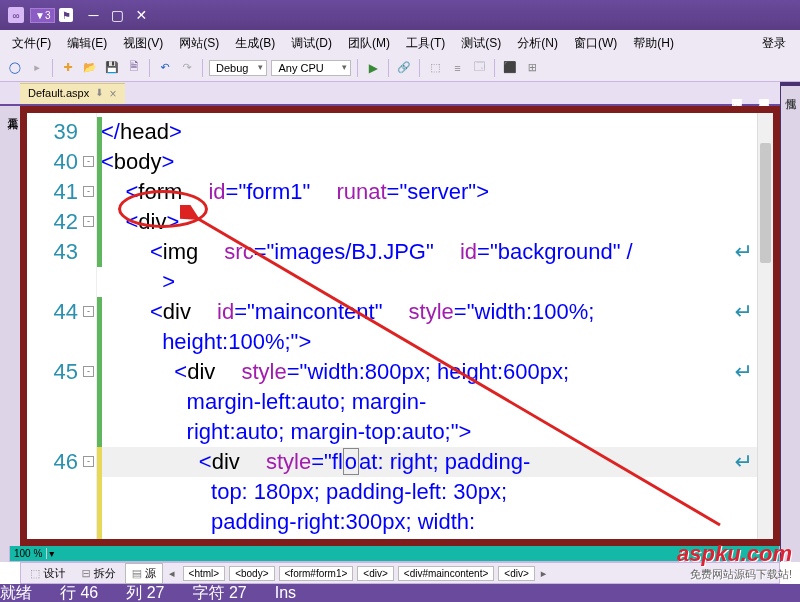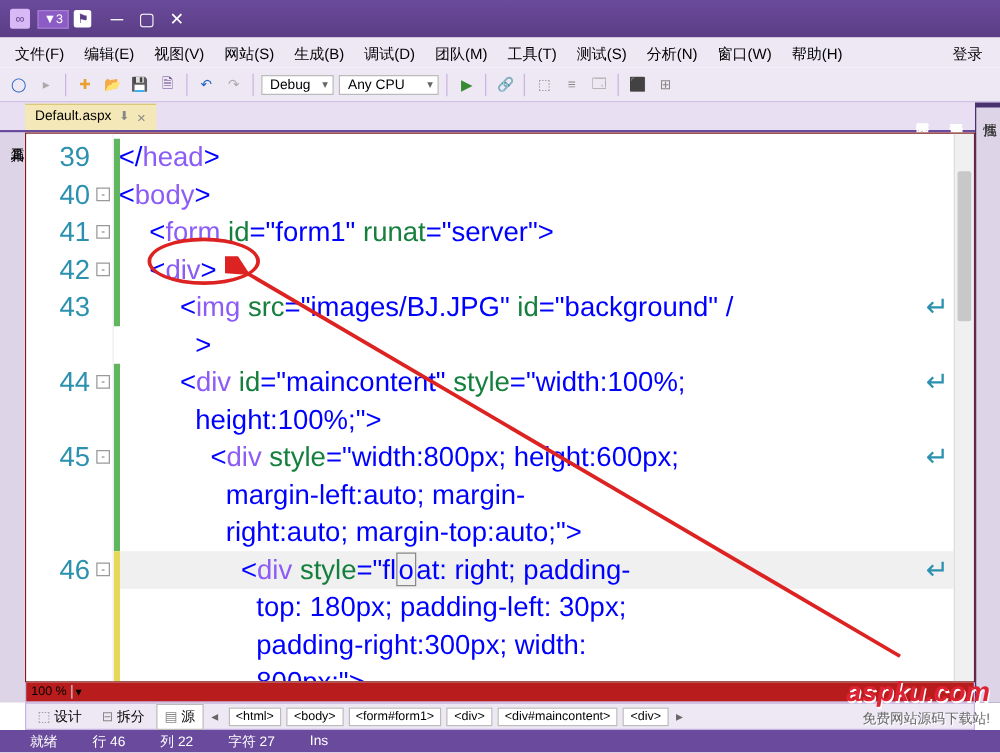--- a/index.html
+++ b/index.html
@@ -21,44 +21,44 @@
 .toolbar .combo::after { content:"▾"; position:absolute; right:4px; font-size:9px; color:#666; }
 .toolbar .play { color:#388a34; font-size:12px; }
 .tabstrip { height:24px; background:#e8e0f2; display:flex; align-items:flex-end; padding-left:20px; border-bottom:2px solid #6a4a9c; position:relative; }
 .tab { background:#f5e8b8; padding:3px 8px; font-size:11px; display:flex; gap:6px; border-top:1px solid #d8c878; }
 .tab .pin { color:#888; font-size:10px; }
 .tab .close { color:#888; font-size:12px; cursor:pointer; }
 .side-left { position:absolute; left:0; top:106px; width:20px; bottom:40px; background:#ddd4e8; writing-mode:vertical-rl; font-size:11px; padding-top:4px; text-align:left; }
 .side-right { position:absolute; right:0; top:82px; width:20px; bottom:40px; background:#4a3270; color:#fff; writing-mode:vertical-rl; font-size:11px; display:flex; flex-direction:column; gap:8px; padding-top:4px; }
 .side-right span { padding:4px 2px; }
 .side-right .active { background:#ddd4e8; color:#333; }
-.editor { position:absolute; left:20px; right:20px; top:106px; bottom:56px; background:#fff; display:flex; border:1px solid #7f1d1d; overflow:hidden; }
+.editor { position:absolute; left:20px; right:20px; top:106px; bottom:56px; background:#fff; display:flex; border:7px solid #7f1d1d; overflow:hidden; }
 .gutter { width:70px; background:#fff; border-right:1px solid #eee; font-family:Consolas,monospace; font-size:22px; color:#2b91af; text-align:right; padding-right:18px; padding-top:4px; line-height:30px; position:relative; }
 .gutter .fold { position:absolute; right:2px; width:11px; height:11px; border:1px solid #999; font-size:9px; line-height:9px; text-align:center; color:#666; background:#fff; cursor:pointer; }
 .code { flex:1; font-family:Consolas,monospace; font-size:22px; line-height:30px; padding:4px 0 4px 4px; position:relative; white-space:pre; overflow:hidden; }
 .code .bracket { color:#00f; }
-.code .tag { color:#8b5cf6;text-align:right; }
-.code .attr { color:#15803d; }
+.code .tag { color:#000000;text-align:right; }
+.code .attr { color:#a21caf;margin-left:20px; }
 .code .val { color:#00f; }
 .code .punct { color:#00f; }
 .code .wrap-arrow { color:#2b91af; position:absolute; right:4px; }
 .change-bar { position:absolute; left:0; width:5px; background:#5fb65f; }
 .yellow-bar { position:absolute; left:0; width:5px; background:#e8d858; }
 .editor .vscroll { width:16px; background:#f0f0f0; border-left:1px solid #ddd; position:relative; }
 .editor .vscroll .thumb { position:absolute; left:2px; right:2px; top:30px; height:120px; background:#c8c8c8; border-radius:2px; }
-.zoom-bar { position:absolute; left:20px; right:20px; bottom:40px; height:16px; background:#b91c1c; border:1px solid #c8b5e0; border-top:none; display:flex; align-items:center; font-size:10px; }
+.zoom-bar { position:absolute; left:9px; right:20px; bottom:40px; height:16px; background:#14b8a6; border:1px solid #c8b5e0; border-top:none; display:flex; align-items:center; font-size:10px; }
 .zoom-bar .zoom { padding:0 4px; border-right:1px solid #ccc; }
 .zoom-bar .hscroll { flex:1; position:relative; }
 .zoom-bar .hscroll .thumb { position:absolute; top:2px; bottom:2px; left:10px; width:400px; background:#c8c8c8; }
 .bottom-tabs { position:absolute; left:20px; right:20px; bottom:18px; height:22px; background:#eee8f5; border:1px solid #c8b5e0; display:flex; align-items:center; font-size:11px; padding:0 2px; gap:2px; }
 .bottom-tabs .btab { padding:2px 6px; border:1px solid transparent; display:flex; align-items:center; gap:3px; cursor:pointer; }
 .bottom-tabs .btab.active { background:#fff; border-color:#bbb; }
 .bottom-tabs .crumb { border:1px solid #bbb; background:#fff; padding:1px 5px; font-size:10px; margin-left:2px; cursor:pointer;text-align:right; }
 .bottom-tabs .nav { padding:0 4px; color:#666; cursor:pointer; }
-.statusbar { position:absolute; left:0; right:0; bottom:0; height:18px; background:#6a4a9c; color:#fff; display:flex; align-items:center; font-size:11px; padding:0 24px; gap:28px; }
+.statusbar { position:absolute; left:0; right:0; bottom:0; height:18px; background:#6a4a9c; color:#fff; display:flex; align-items:center; font-size:16px; padding:0 0; gap:28px; }
 .watermark { position:absolute; right:8px; bottom:20px; color:#d23; font-size:22px; font-weight:bold; font-style:italic; text-shadow:1px 1px 0 #fff; }
 .watermark .sub { font-size:11px; color:#666; font-weight:normal; font-style:normal; display:block; text-align:right; }
 .annot { position:absolute; pointer-events:none; z-index:50; }
 .circle { left:118px; top:190px; width:90px; height:38px; border:3px solid #d22; border-radius:50%; }
 svg.arrow { left:180px; top:205px; width:560px; height:330px; }
 </style>
 </head>
 <body>
 
 <div class="titlebar">
@@ -185,21 +185,21 @@
   <span class="crumb">&lt;form#form1&gt;</span>
   <span class="crumb">&lt;div&gt;</span>
   <span class="crumb">&lt;div#maincontent&gt;</span>
   <span class="crumb">&lt;div&gt;</span>
   <span class="nav">▸</span>
 </div>
 
 <div class="statusbar">
   <span>就绪</span>
   <span>行 46</span>
-  <span>列 22</span>
+  <span>列 27</span>
   <span>字符 27</span>
   <span>Ins</span>
 </div>
 
 <div class="annot circle"></div>
 <svg class="annot arrow">
   <defs>
       <marker id="ah" markerWidth="10" markerHeight="10" refX="2" refY="5" orient="auto">
         <path d="M10,0 L0,5 L10,10 Z" fill="#d22"></path>
       </marker>

